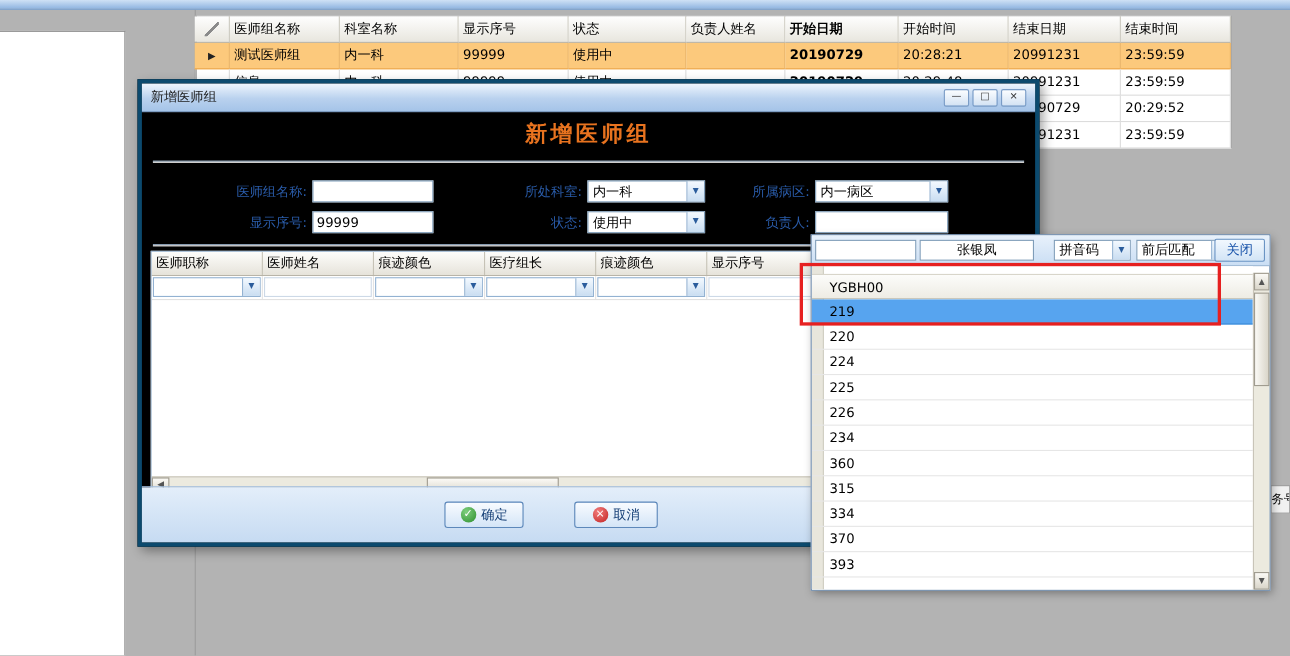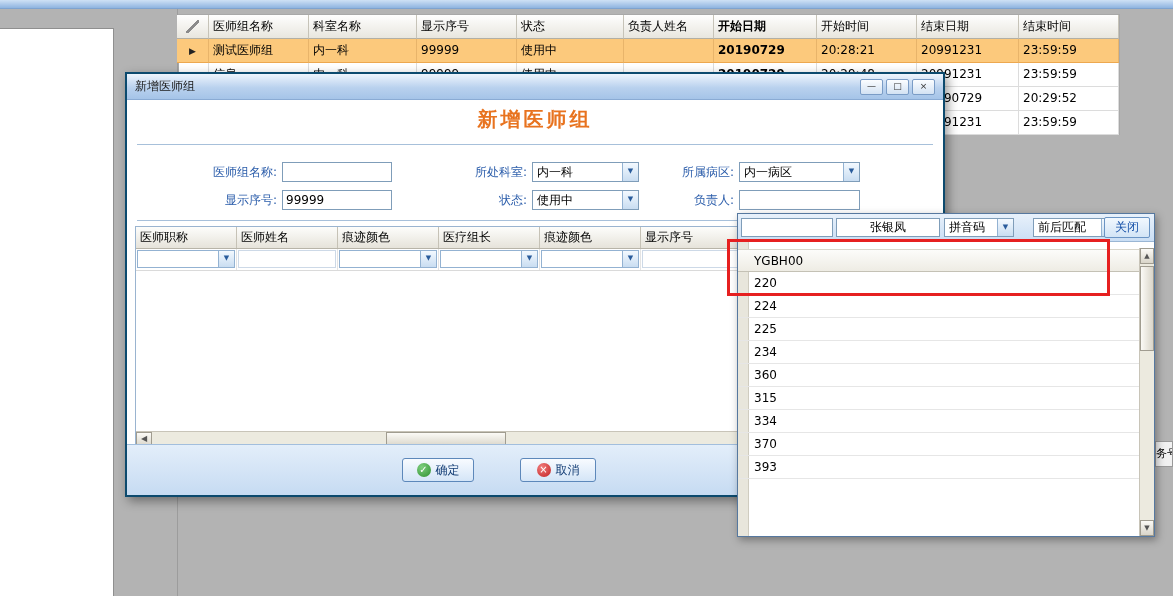--- a/index.html
+++ b/index.html
@@ -28,21 +28,21 @@
   .gcols > div:nth-of-type(4){ width:107px; }
   .gcols > div:nth-of-type(5){ width:90px; }
   .gcols > div:nth-of-type(6){ width:103px;font-weight:bold; }
   .gcols > div:nth-of-type(7){ width:100px; }
   .gcols > div:nth-of-type(8){ width:102px; }
   .gcols > div:nth-of-type(9){ width:100px; }
   .g-datarow.selected .g-cell { background:#fcc97c; border-bottom-color:#eda84f; border-right-color:#e8b46a; }
   .row-arrow { font-size:9px; color:#222; }
 
   
-  #dialog { left:125px; top:72px; width:820px; height:425px; z-index:10; background:#ffffff; border:2px solid #0c4a6e; box-shadow:3px 4px 10px rgba(0,0,0,.4); }
+  #dialog { left:125px; top:72px; width:820px; height:425px; z-index:10; background:#000000; border:4px solid #0c4a6e; box-shadow:3px 4px 10px rgba(0,0,0,.4); }
   .dlg-titlebar { position:absolute; left:0; top:0; right:0; height:26px; background:linear-gradient(#eef5fd,#b9d1ee 55%,#a5c4e8); border-bottom:1px solid #8aabd4; display:flex; align-items:center; padding:0 8px; }
   .dlg-title { font-size:12px; color:#1b1b1b; }
   .dlg-btns { margin-left:auto; display:flex; gap:3px; }
   .dlg-winbtn { width:23px; height:16px; background:linear-gradient(#fbfdff,#d3e2f3); border:1px solid #7a9cc6; border-radius:2px; font-size:9px; line-height:13px; text-align:center; color:#333; }
   .dlg-heading { position:absolute; left:0; right:0; top:32px; text-align:center; font-size:20px; font-weight:bold; letter-spacing:3px; color:#e8731f; }
   .dlg-hr { position:absolute; left:10px; right:10px; height:2px; border-top:1px solid #a7c0da; border-bottom:1px solid #ffffff; }
   #hr1 { top:70px; }
   #hr2 { top:146px; }
   .flabel { position:absolute; height:20px; line-height:20px; text-align:right; color:#2a5caa; }
   .fvalue-input { position:absolute; height:20px; border:1px solid #7f9db9; background:#fff; font:12px "DejaVu Sans","Liberation Sans",sans-serif; padding:0 3px; }
@@ -272,38 +272,40 @@
         <span class="btn-ico ico-cancel">×</span>
         <span>取消</span>
       </div>
     </div>
   </div>
 
   <div class="abs" id="popup">
     <div class="p-bar">
       <input class="p-input" style="left: 3px; width: 92px;" value="">
       <input class="p-input" style="left: 98px; width: 104px; text-align: center;" value="张银凤">
-      <div class="p-combo" style="left:206px;width:70px;">
+      <div class="p-combo" style="left:220px;width:70px;">
         <span class="combo-val">拼音码</span>
         <span class="combo-arrow">▼</span>
       </div>
       <div class="p-combo" style="left:295px;width:85px;">
         <span class="combo-val">前后匹配</span>
         <span class="combo-arrow">▼</span>
       </div>
       <div id="p-close">关闭</div>
     </div>
     <div class="p-list">
       <div class="p-strip"></div>
       <div class="p-header">YGBH00</div>
       <div class="p-items">
 
+      <div class="p-item selected">219</div>
           <div class="p-item">220</div>
           <div class="p-item">224</div>
           <div class="p-item">225</div>
+          <div class="p-item">226</div>
           <div class="p-item">234</div>
           <div class="p-item">360</div>
           <div class="p-item">315</div>
           <div class="p-item">334</div>
           <div class="p-item">370</div>
           <div class="p-item">393</div>
         </div>
     </div>
     <div class="v-scroll">
       <div class="v-btn" style="top:0;">▲</div>

